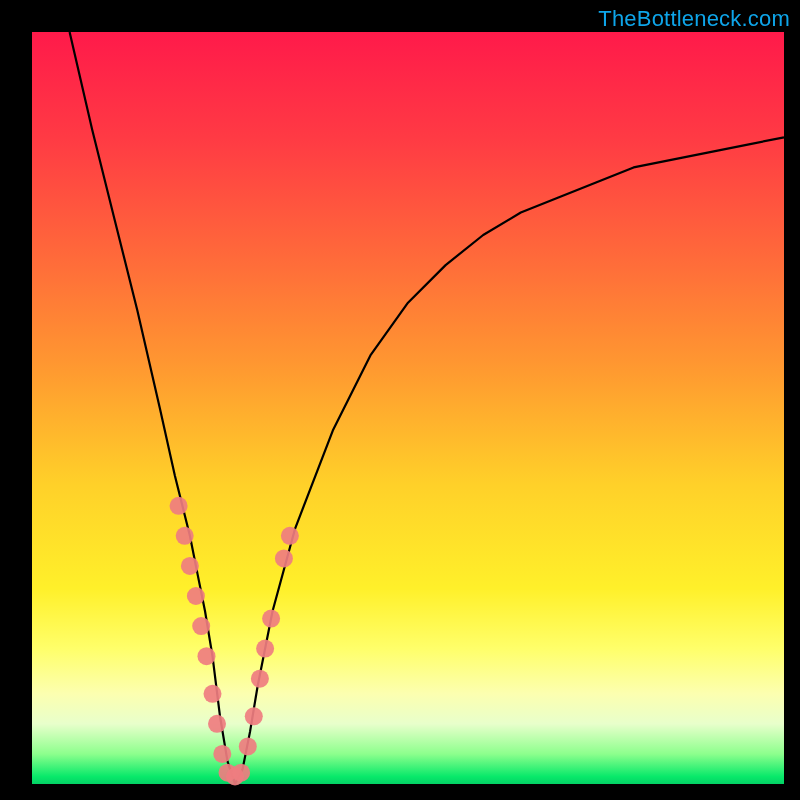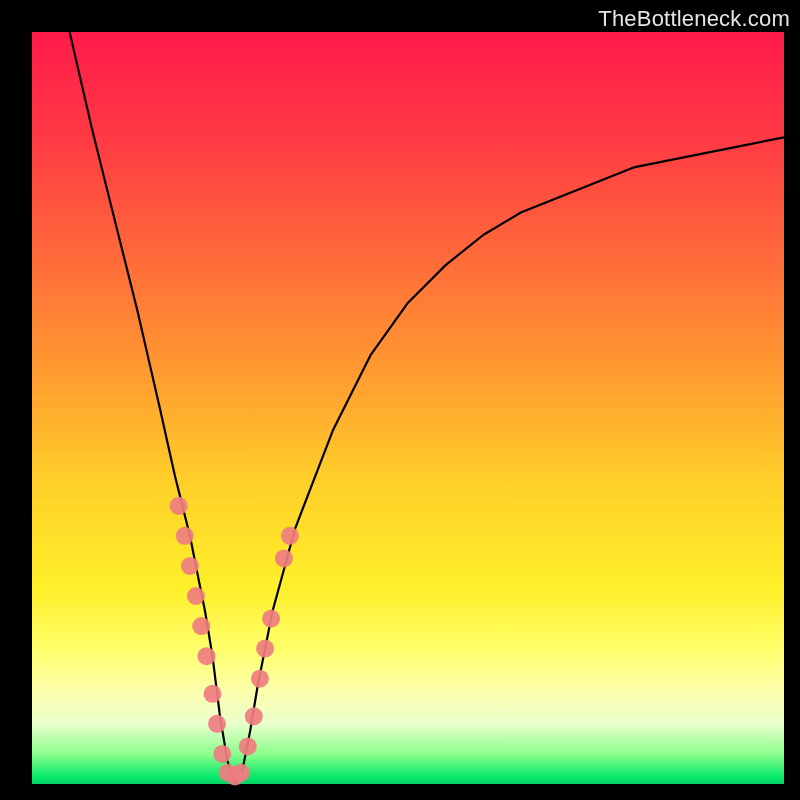--- a/index.html
+++ b/index.html
@@ -36,21 +36,21 @@
       #e8ffcb 92%,
       #8dff8d 96%,
       #09e96a 99%,
       #03d265 100%
     );
   }
   .watermark {
     position: absolute;
     top: 6px;
     right: 10px;
-    color: #e5e5e5;
+    color: #0ea5e9;
     font-size: 22px;
     font-weight: 500;
     letter-spacing: 0.2px;
     user-select: none;
   }
   svg.curve {
     position: absolute;
     left: 0;
     top: 0;
     width: 752px;

